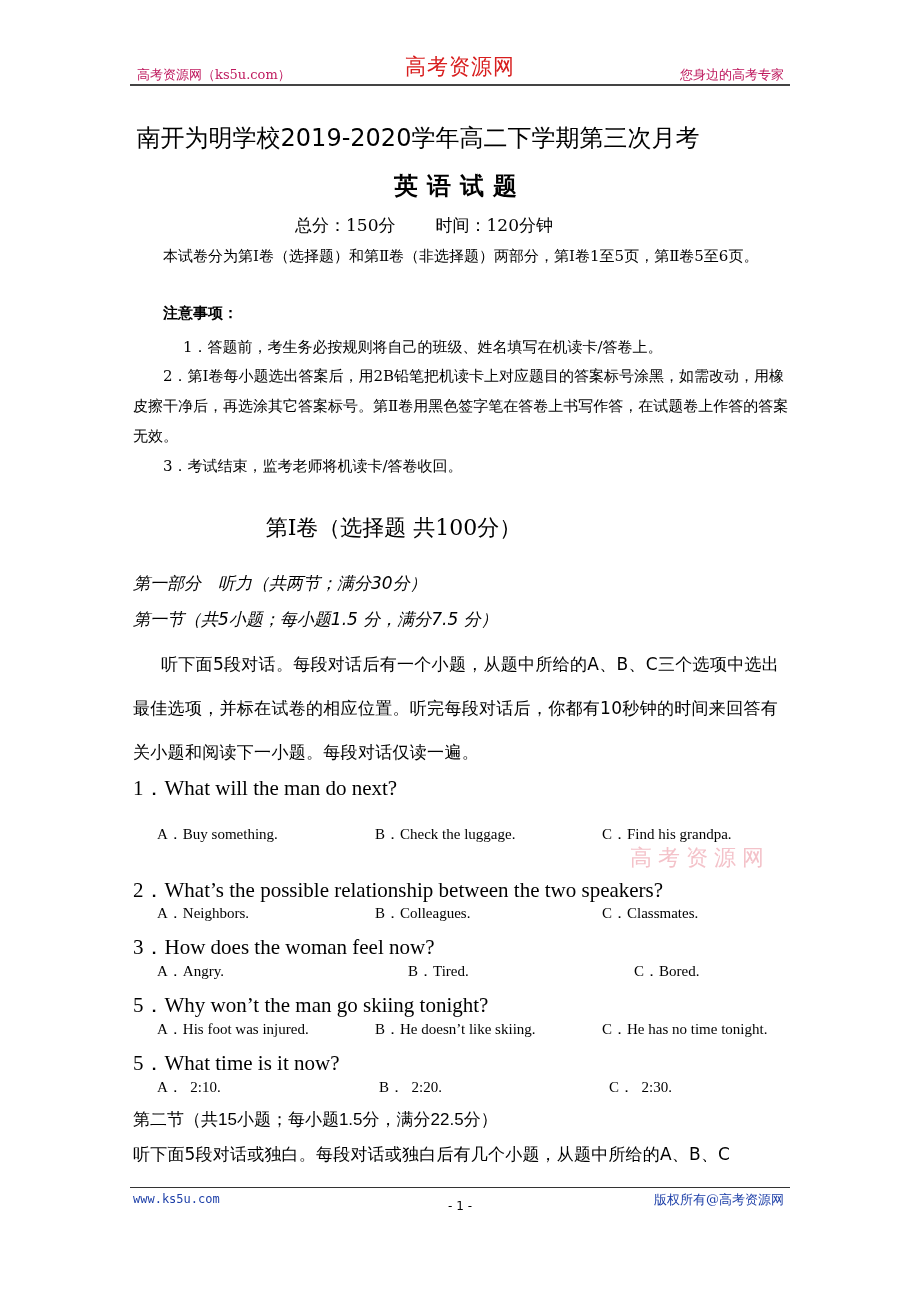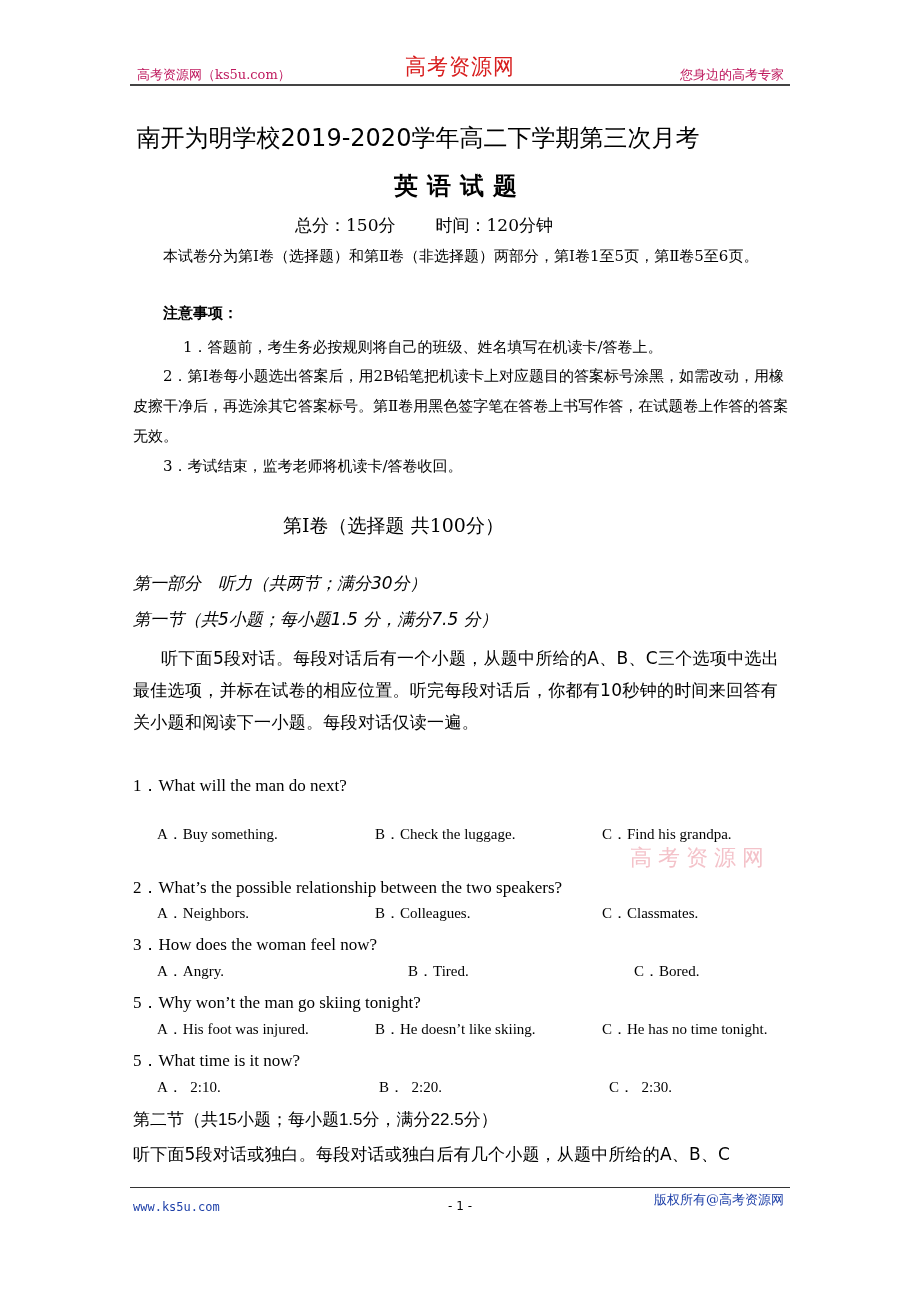--- a/index.html
+++ b/index.html
@@ -17,34 +17,34 @@
   .subtitle { left: 0; width: 920px; text-align: center; top: 170px; font-size: 24px; font-weight: bold;
               letter-spacing: 9px; font-family: "DejaVu Sans", sans-serif; }
   .score { left: 0; width: 848px; text-align: center; top: 214px; font-size: 17px; }
   .score .gap { display: inline-block; width: 40px; }
   .para { font-size: 15px; line-height: 30px; }
   .p-intro { left: 133px; width: 658px; top: 241px; white-space: normal; text-indent: 30px; }
   .notice-head { left: 163px; top: 304px; font-size: 15px; font-weight: bold; font-family: "DejaVu Sans", sans-serif; }
   .n1 { left: 163px; top: 332px; margin-left: 20px; }
   .n2 { left: 133px; width: 658px; top: 361px; white-space: normal; text-indent: 30px; }
   .n3 { left: 163px; top: 451px; text-align: right; }
-  .part-title { left: 0; width: 787px; text-align: center; top: 513px; font-size: 19px; }
+  .part-title { left: 0; width: 787px; text-align: center; top: 513px; font-size: 22px; }
   .sec-head { left: 133px; font-size: 17px; font-family: "DejaVu Sans", sans-serif; font-style: italic; }
   .sh1 { top: 572px; }
   .sh2 { top: 608px; }
-  .instr { left: 133px; width: 660px; top: 642px; white-space: normal; font-size: 17px; line-height: 32px;
+  .instr { left: 133px; width: 660px; top: 642px; white-space: normal; font-size: 17px; line-height: 44px;
            text-indent: 28px; font-family: "DejaVu Sans", sans-serif; letter-spacing: 0.3px; }
-  .q { left: 133px; font-size: 17px; font-family: "Liberation Serif", serif; }
+  .q { left: 133px; font-size: 21px; font-family: "Liberation Serif", serif; }
   .opt { font-size: 15px; font-family: "Liberation Serif", serif; }
   .wm { left: 630px; top: 843px; font-size: 22px; color: #f2b8c0; letter-spacing: 6px; opacity: 0.85;
         font-family: "DejaVu Serif", serif; }
   .sec2-head { left: 133px; top: 1108px; font-size: 17px; font-family: Liberation Sans, sans-serif; }
   .sec2-instr { left: 133px; top: 1143px; font-size: 17px; font-family: "DejaVu Sans", sans-serif; letter-spacing: 0.2px; }
   .ftr-line { left: 130px; width: 660px; top: 1187px; border-top: 1px solid #333; }
-  .ftr-left { left: 133px; top: 1192px; font-size: 12px; color: #1d3fa8; font-family: "DejaVu Sans Mono", monospace; margin-top: 8px; }
+  .ftr-left { left: 133px; top: 1192px; font-size: 12px; color: #1d3fa8; font-family: "DejaVu Sans Mono", monospace; }
   .ftr-right { right: 136px; top: 1191px; font-size: 13px; color: #1d3fa8; }
   .ftr-page { left: 0; width: 920px; text-align: center; top: 1199px; font-size: 12px; font-family: "DejaVu Sans", sans-serif; }
 </style>
 </head>
 <body>
 
 <div class="abs hdr-left">高考资源网（ks5u.com）</div>
 <div class="abs hdr-logo">高考资源网</div>
 <div class="abs hdr-right">您身边的高考专家</div>
 <div class="abs hdr-line"></div>

